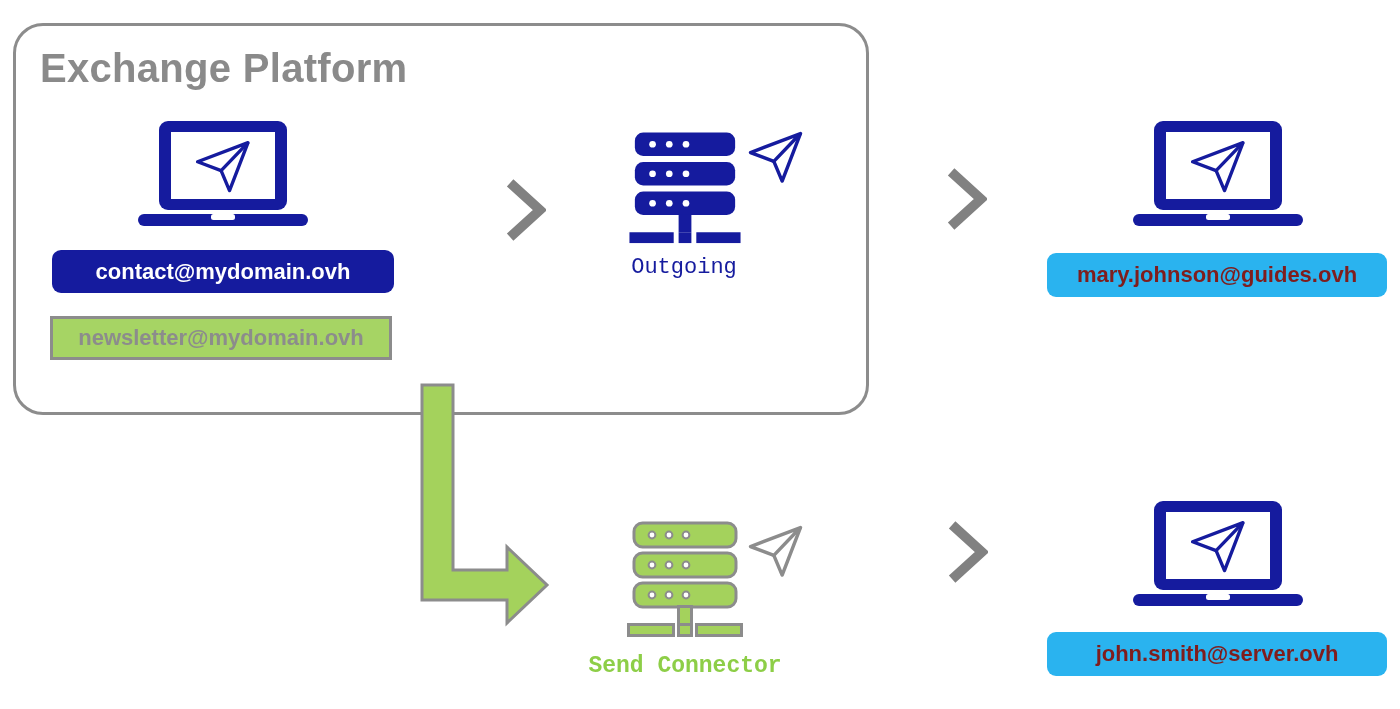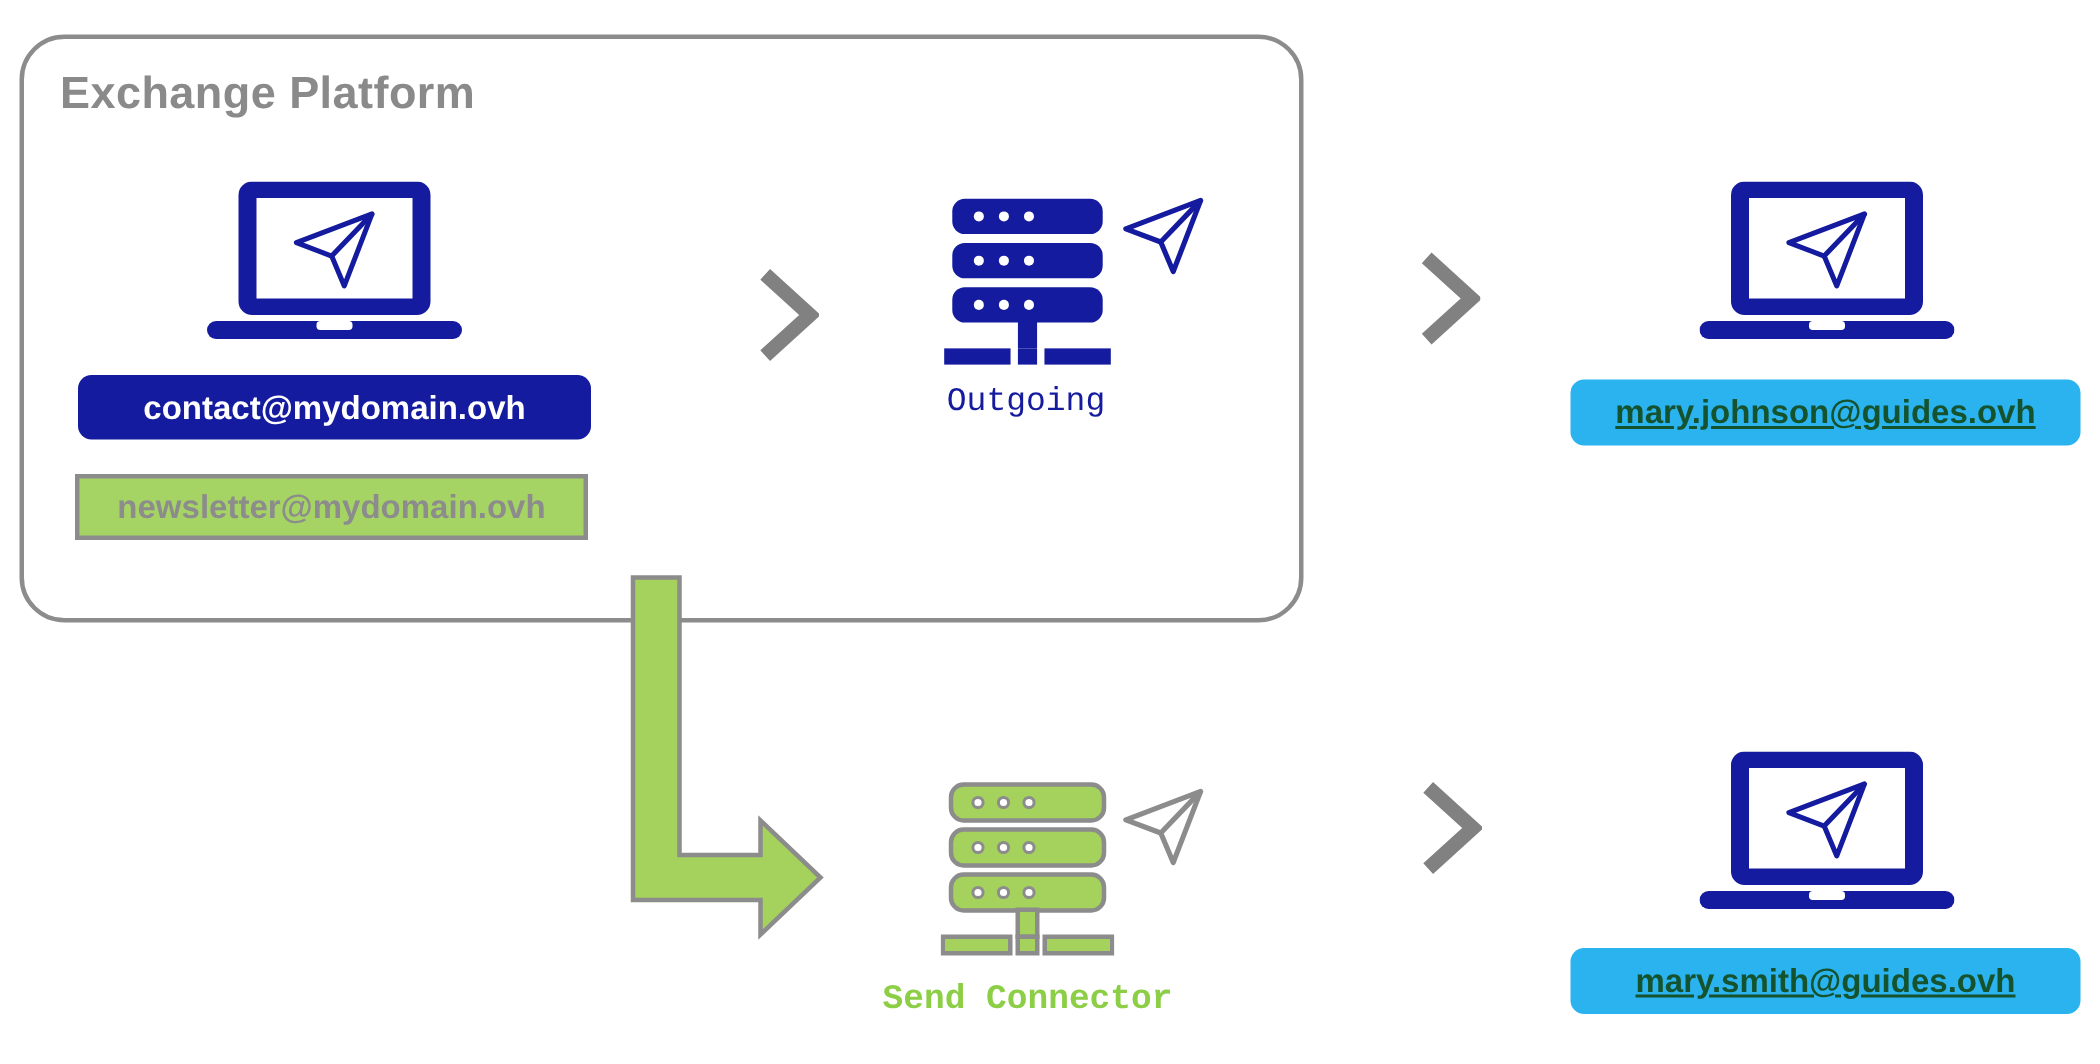--- a/index.html
+++ b/index.html
@@ -10,21 +10,21 @@
   }
   .abs { position:absolute; }
 
   
   .ep-box {
     left:13px; top:23px; width:856px; height:392px;
     border:3.5px solid #8C8C8C; border-radius:30px; background:#fff;
     z-index:1;
   }
   .ep-title {
-    left:40px; top:46px; font-size:30px; font-weight:bold; color:#8A8A8A;
+    left:40px; top:46px; font-size:40px; font-weight:bold; color:#8A8A8A;
     letter-spacing:.3px; white-space:nowrap; z-index:2;
   }
 
   
   .laptop-1 { left:138px;  top:121px; width:170px; height:105px; color:#151B9E; z-index:2; }
   .laptop-2 { left:1133px; top:121px; width:170px; height:105px; color:#151B9E; }
   .laptop-3 { left:1133px; top:501px; width:170px; height:105px; color:#151B9E; }
 
   .chevron { width:42px; height:66px; color:#818181; }
   .chevron-1 { left:504px; top:177px; z-index:2; }
@@ -43,21 +43,21 @@
   .plane-gray { left:747px; top:524px; width:57px; height:57px; color:#8C8C8C; }
 
   
   .addr {
     display:flex; align-items:center; justify-content:center;
     font-size:22px; font-weight:bold; white-space:nowrap; z-index:2;
   }
   .addr--navy  { left:52px;  top:250px; width:342px; height:43px; background:#151B9E; color:#ffffff; border-radius:9px; }
   .addr--green { left:50px;  top:316px; width:342px; height:44px; background:#A6D464; color:#8C8C8C;
                  border:3px solid #8C8C8C; border-radius:0; font-weight:600; }
-  .addr--cyan  { background:#2AB3EF; color:#14532d; border-radius:9px; width:340px; height:44px;text-decoration:underline; }
+  .addr--cyan  { background:#2AB3EF; color:#7f1d1d; border-radius:9px; width:340px; height:44px; }
   .addr-mary { left:1047px; top:253px; }
   .addr-john { left:1047px; top:632px; }
 
   
   .outgoing-label {
     left:584px; top:252px; width:200px; text-align:center; color:#151B9E;
     font-size:22px; font-weight:500; line-height:31px; z-index:2;font-family:Liberation Mono, monospace;
   }
   .connector-label {
     left:574px; top:653px; width:222px; text-align:center;
@@ -159,13 +159,13 @@
     <use href="#sym-plane"></use>
   </svg>
 <div class="abs connector-label">Send Connector</div>
 
 <svg class="abs chevron chevron-3">
     <use href="#sym-chevron"></use>
   </svg>
 <svg class="abs laptop-3">
     <use href="#sym-laptop"></use>
   </svg>
-<div class="abs addr addr--cyan addr-john">mary.smith@guides.ovh</div>
+<div class="abs addr addr--cyan addr-john">john.smith@server.ovh</div>
 
 </body></html>

